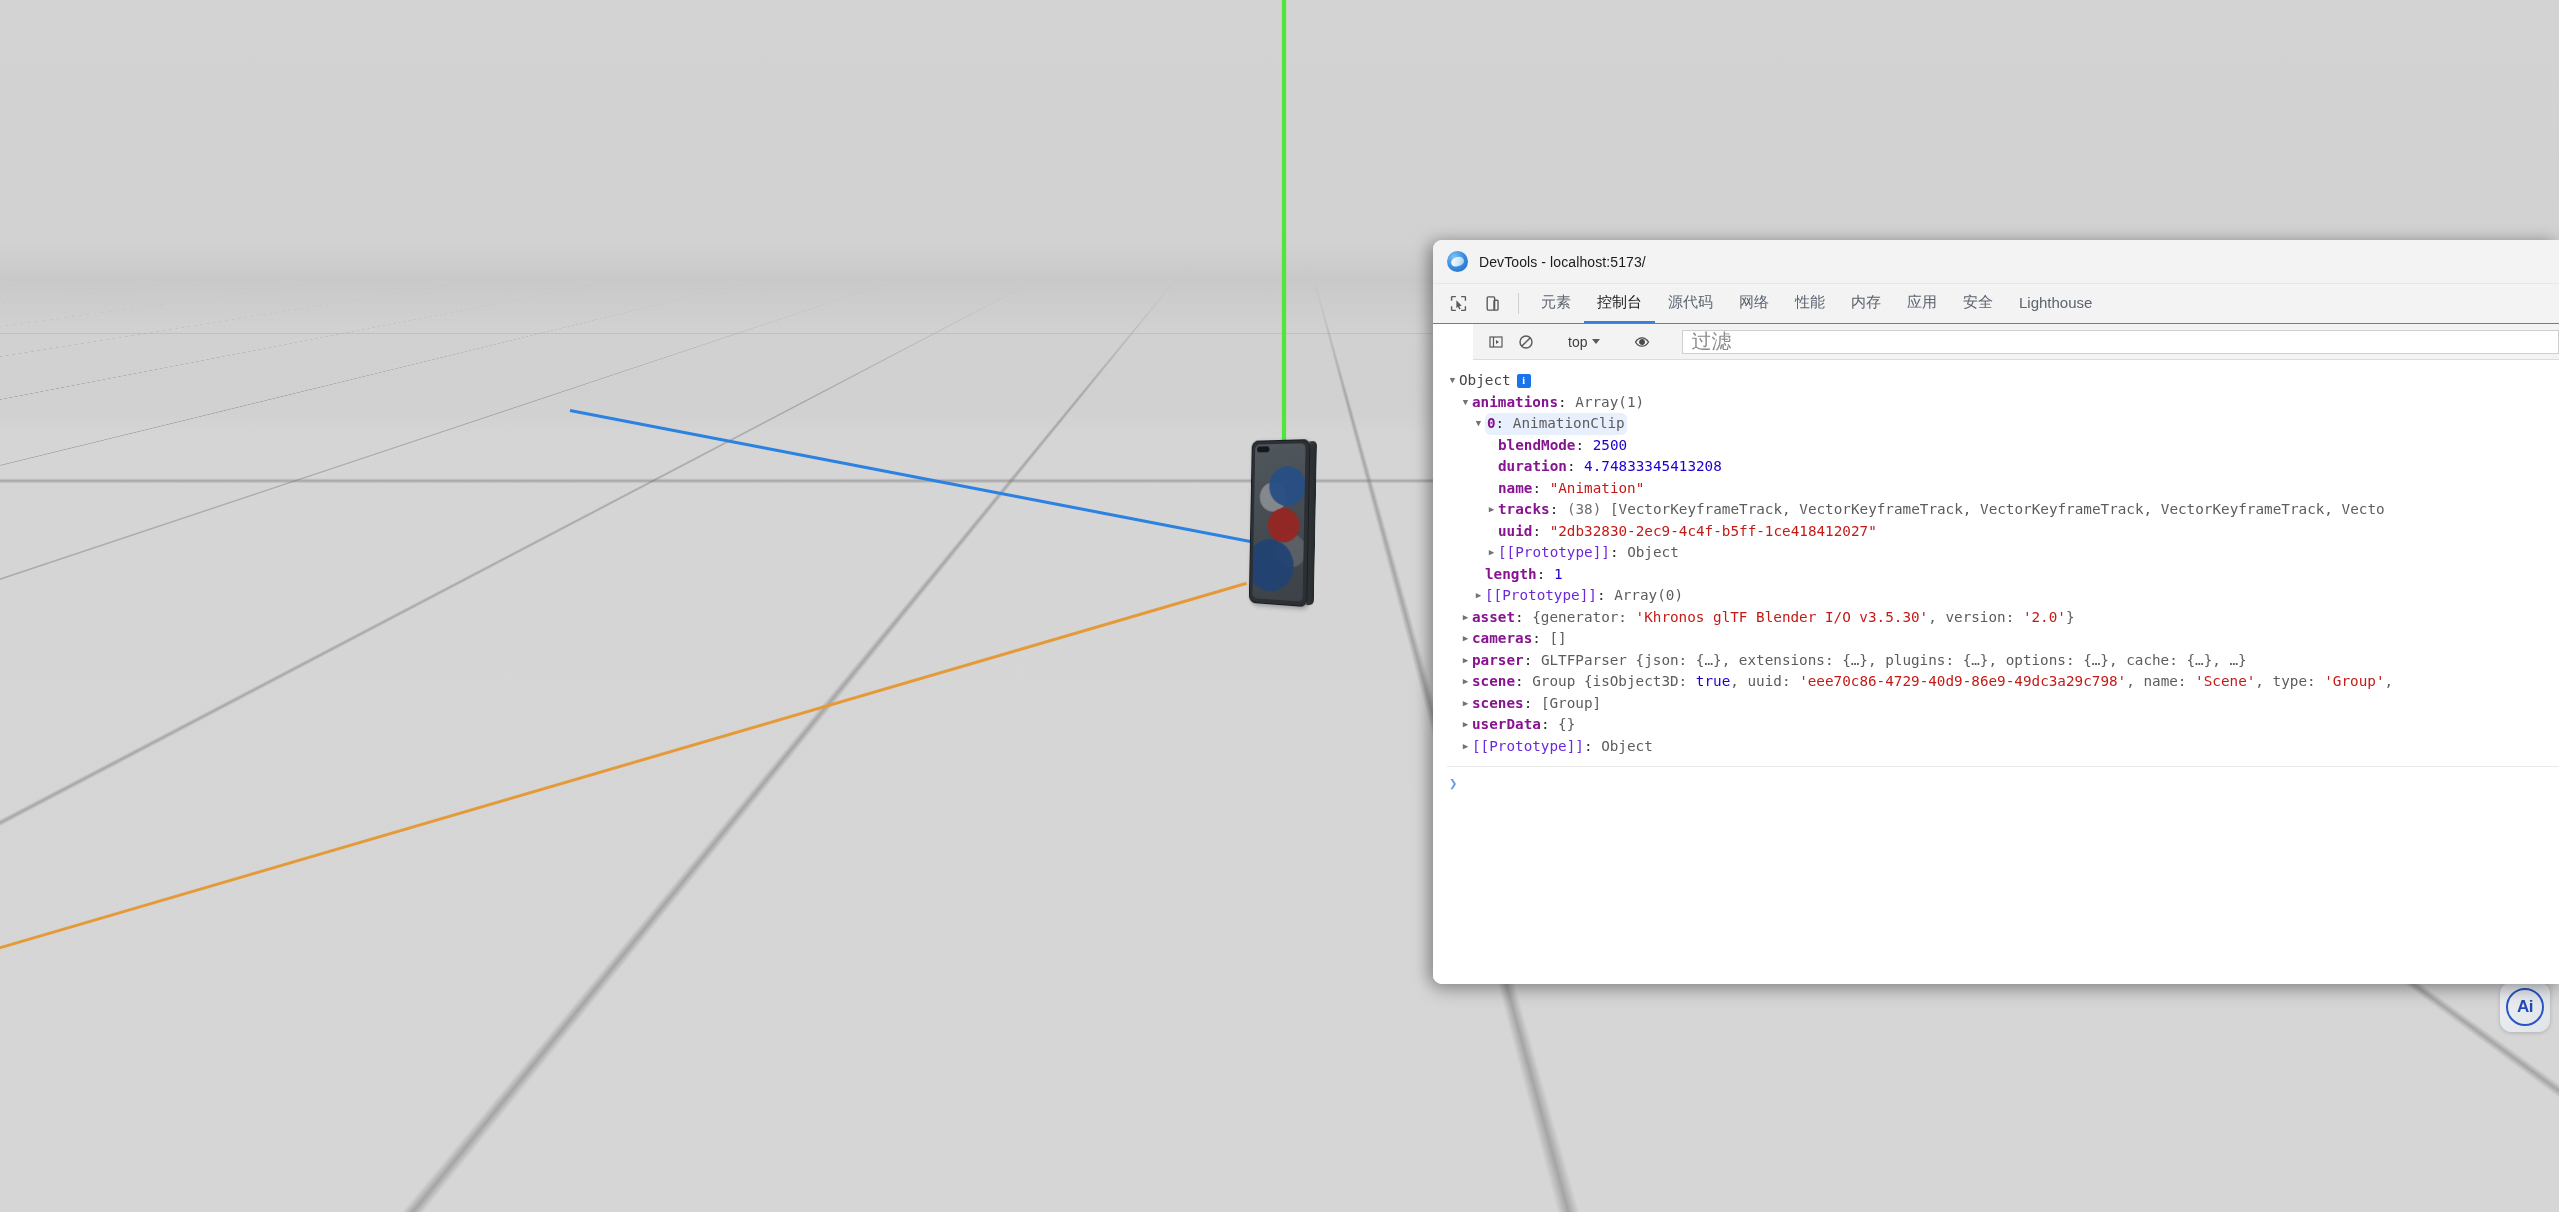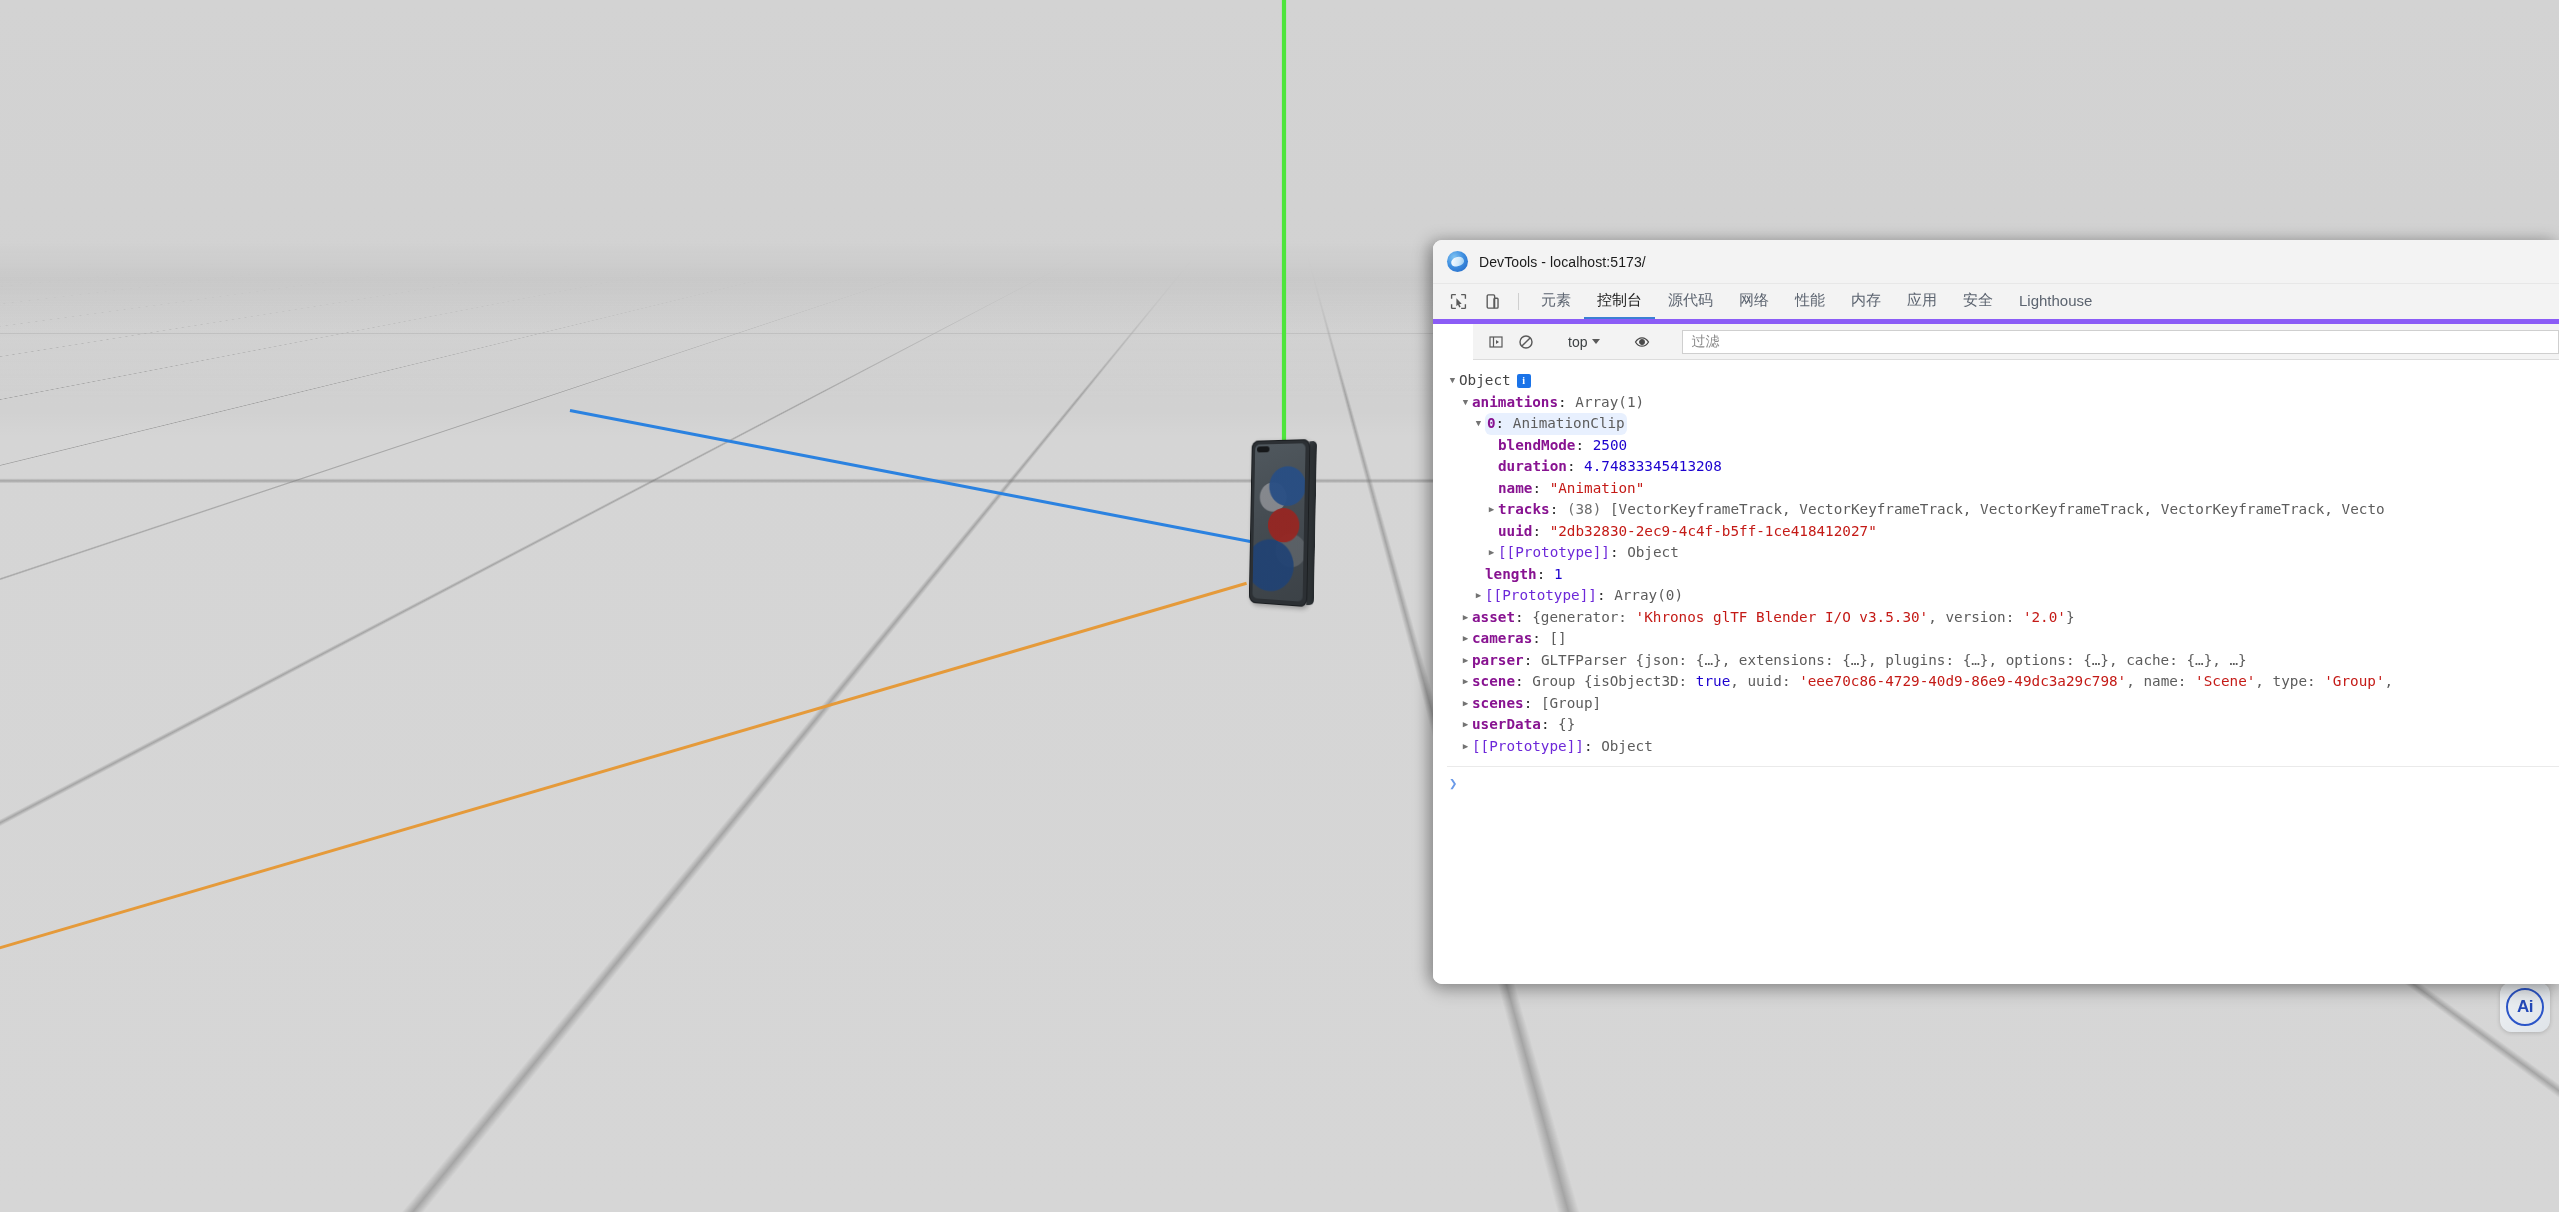--- a/index.html
+++ b/index.html
@@ -141,21 +141,21 @@
   }
   #dt-title {
     font-size: 14px; color: #1b1b1b; letter-spacing: 0.1px;
   }
 
   
   #dt-tabstrip {
     height: 40px; flex: none;
     background: #f3f3f3;
     display: flex; align-items: stretch;
-    border-bottom: 5px solid #8b5cf6;
+    border-bottom: 1px solid #8b5cf6;
     padding-left: 8px;
   }
   .tb-icon-btn {
     width: 34px; display: flex; align-items: center; justify-content: center;
     color: #5a5a5a;
   }
   .tb-sep { width: 1px; background: #cfcfcf; margin: 9px 9px; flex: none; }
   .dt-tab {
     display: flex; align-items: center; padding: 0 13px;
     font-size: 15px; color: #5c6470; white-space: nowrap;
@@ -182,21 +182,21 @@
     font-size: 14px; color: #3c4043; padding: 0 8px;
   }
   #ctx-caret {
     width: 0; height: 0; border-left: 4.5px solid transparent;
     border-right: 4.5px solid transparent; border-top: 5.5px solid #5a5a5a;
   }
   #filter-input {
     flex: 1; height: 24px; margin: 0 0 0 6px;
     background: #ffffff; border: 1px solid #cfcfcf;
     display: flex; align-items: center; padding: 0 8px;
-    font-size: 14px; color: #8a8a8a;
+    font-size: 20px; color: #8a8a8a;
   }
 
   
   #dt-console {
     flex: 1; background: #ffffff; overflow: hidden;
     position: relative;
     font-family: "DejaVu Sans Mono", monospace;
     font-size: 14.3px; line-height: 21.5px;
     padding: 10px 0 0 14px;
     white-space: nowrap;

